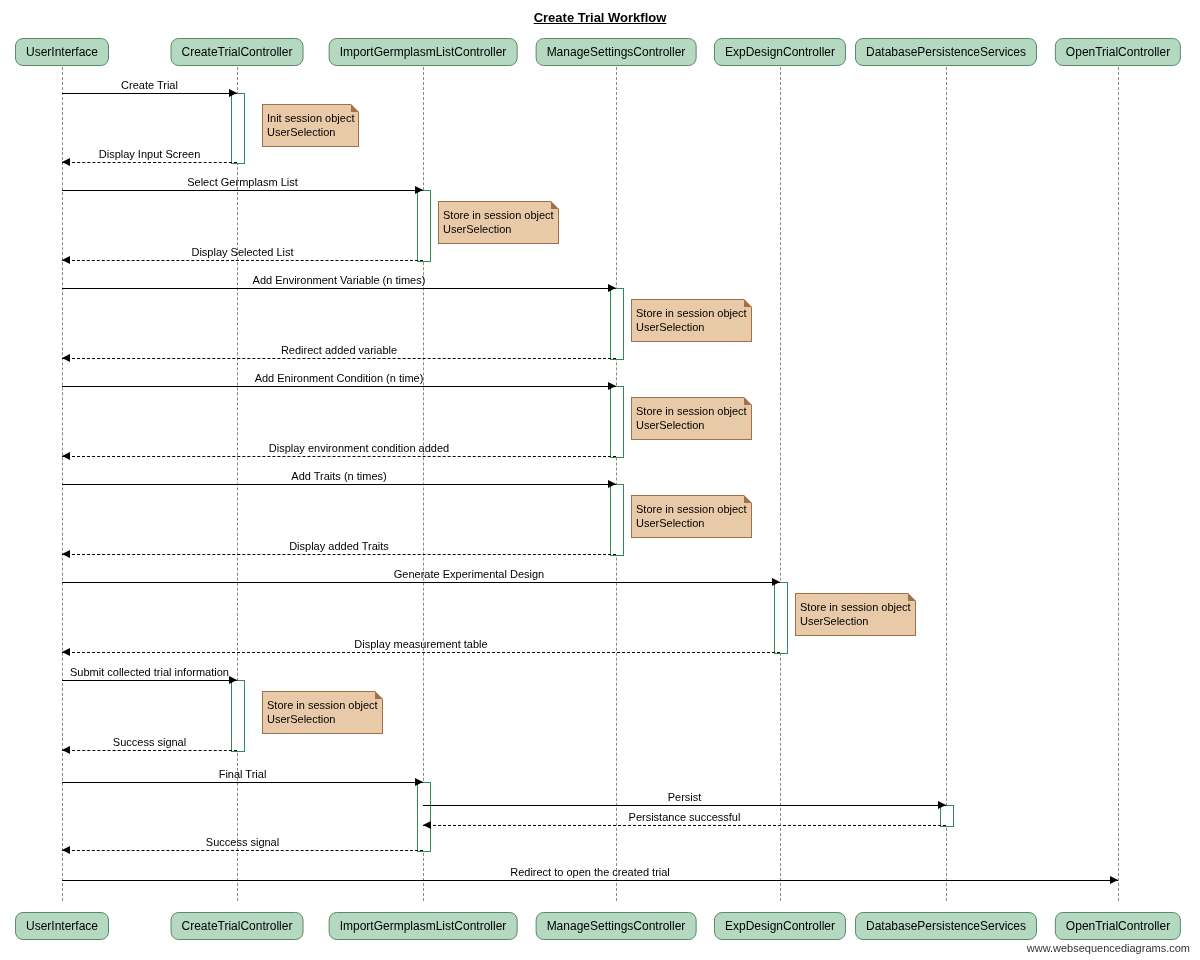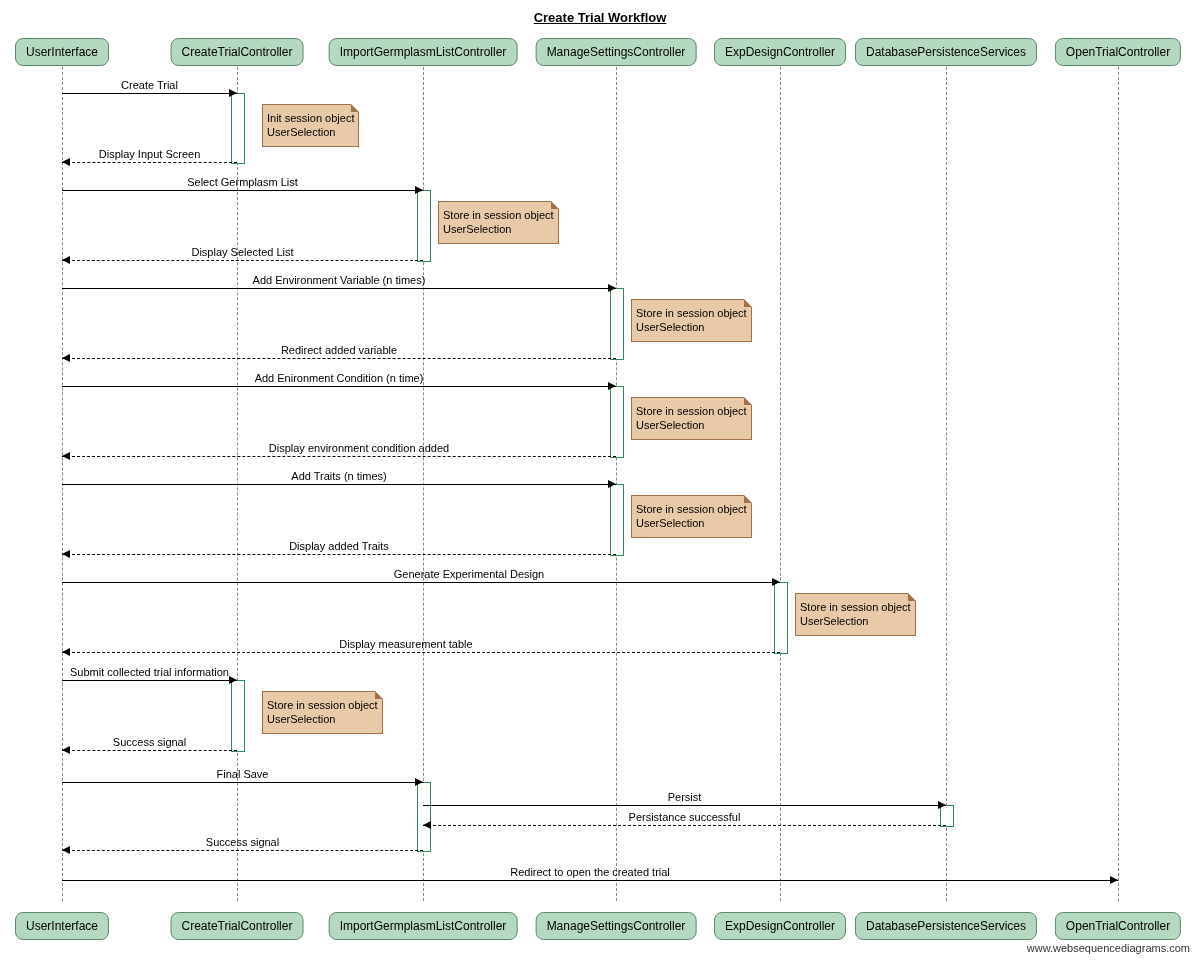--- a/index.html
+++ b/index.html
@@ -193,36 +193,36 @@
       <div class="msg-label" style="left: 277px;">Display added Traits</div>
     </div>
     <div class="msg" style="left: 62px; top: 582px; width: 718px;">
       <div class="msg-line-solid" style="left: 0px; width: 718px;"></div>
       <div class="arrow-right" style="left: 710px;"></div>
       <div class="msg-label" style="left: 359px; margin-left: 48px;">Generate Experimental Design</div>
     </div>
     <div class="msg" style="left: 62px; top: 652px; width: 718px;">
       <div class="msg-line-dashed" style="left: 0px; width: 718px;"></div>
       <div class="arrow-left" style="left: 0px;"></div>
-      <div class="msg-label" style="left: 344px;">Display measurement table</div>
+      <div class="msg-label" style="left: 359px;">Display measurement table</div>
     </div>
     <div class="msg" style="left: 62px; top: 680px; width: 175px;">
       <div class="msg-line-solid" style="left: 0px; width: 175px;"></div>
       <div class="arrow-right" style="left: 167px;"></div>
       <div class="msg-label" style="left: 87.5px;">Submit collected trial information</div>
     </div>
     <div class="msg" style="left: 62px; top: 750px; width: 175px;">
       <div class="msg-line-dashed" style="left: 0px; width: 175px;"></div>
       <div class="arrow-left" style="left: 0px;"></div>
       <div class="msg-label" style="left: 87.5px;">Success signal</div>
     </div>
     <div class="msg" style="left: 62px; top: 782px; width: 361px;">
       <div class="msg-line-solid" style="left: 0px; width: 361px;"></div>
       <div class="arrow-right" style="left: 353px;"></div>
-      <div class="msg-label" style="left: 180.5px;">Final Save</div>
+      <div class="msg-label" style="left: 180.5px;">Final Trial</div>
     </div>
     <div class="msg" style="left: 423px; top: 805px; width: 523px;">
       <div class="msg-line-solid" style="left: 0px; width: 523px;"></div>
       <div class="arrow-right" style="left: 515px;"></div>
       <div class="msg-label" style="left: 261.5px;">Persist</div>
     </div>
     <div class="msg" style="left: 423px; top: 825px; width: 523px;">
       <div class="msg-line-dashed" style="left: 0px; width: 523px;"></div>
       <div class="arrow-left" style="left: 0px;"></div>
       <div class="msg-label" style="left: 261.5px;">Persistance successful</div>

